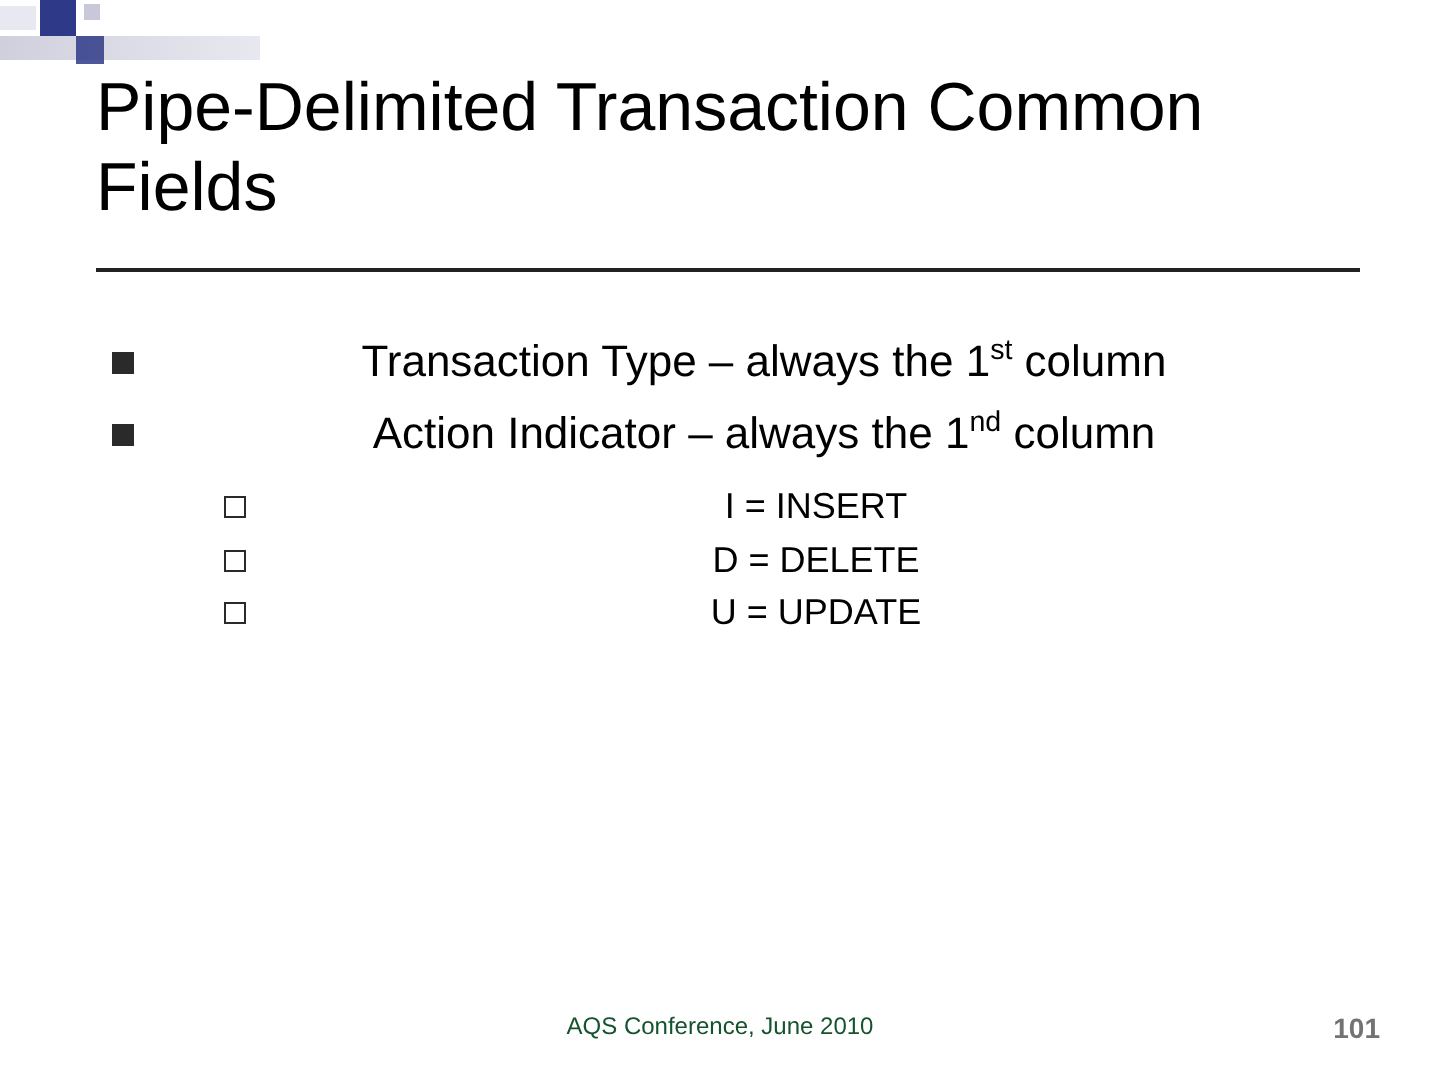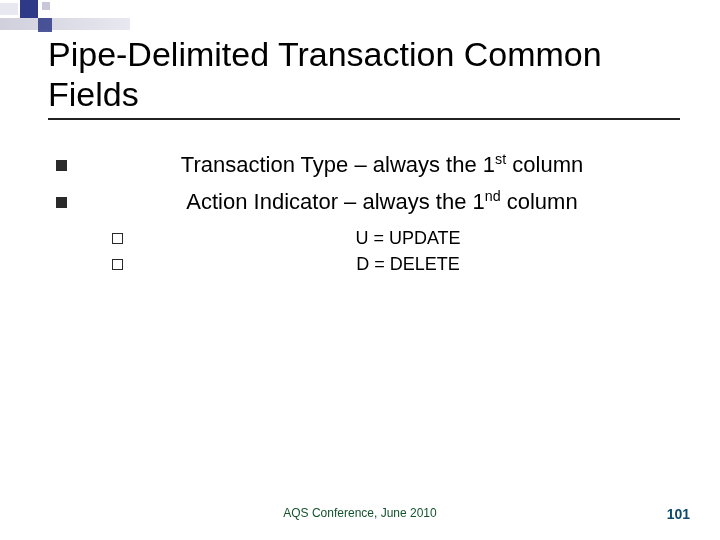--- a/index.html
+++ b/index.html
@@ -40,21 +40,21 @@
     position: absolute;
     top: 34px;
     left: 48px;
     right: 40px;
   }
   h1 {
     font-size: 34px;
     font-weight: normal;
     line-height: 1.18;
     border-bottom: 2px solid #222;
-    padding-bottom: 4px;
+    padding-bottom: 20px;
     margin-bottom: 28px;
   }
   ul.level1 {
     list-style: none;
     padding-left: 8px;
     text-align: center;
   }
   ul.level1 > li {
     position: relative;
     padding-left: 28px;
@@ -102,21 +102,21 @@
     text-align: center;
     font-size: 12px;
     color: #14532d;
   }
   .page-number {
     position: absolute;
     bottom: 18px;
     right: 30px;
     font-size: 14px;
     font-weight: bold;
-    color: #0c4a6e;
+    color: #737373;
   }
 </style>
 </head>
 <body>
 
 <div class="decoration">
   <div class="deco-bar top"></div>
   <div class="deco-bar main"></div>
   <div class="deco-square sq1"></div>
   <div class="deco-square sq2"></div>
@@ -126,21 +126,22 @@
 <div class="content">
   <h1>Pipe-Delimited Transaction Common Fields</h1>
 
   <ul class="level1">
     <li>
       <span>Transaction Type – always the 1</span><sup>st</sup><span> column</span>
     </li>
     <li>
       <span>Action Indicator – always the 1</span><sup>nd</sup><span> column</span>
       <ul class="level2">
+        <li>I = INSERT</li>
+        <li>D = DELETE</li>
         <li>U = UPDATE</li>
-        <li>D = DELETE</li>
       </ul>
     </li>
   </ul>
 </div>
 
 <div class="footer-center">AQS Conference, June 2010</div>
 <div class="page-number">101</div>
 
 </body></html>

